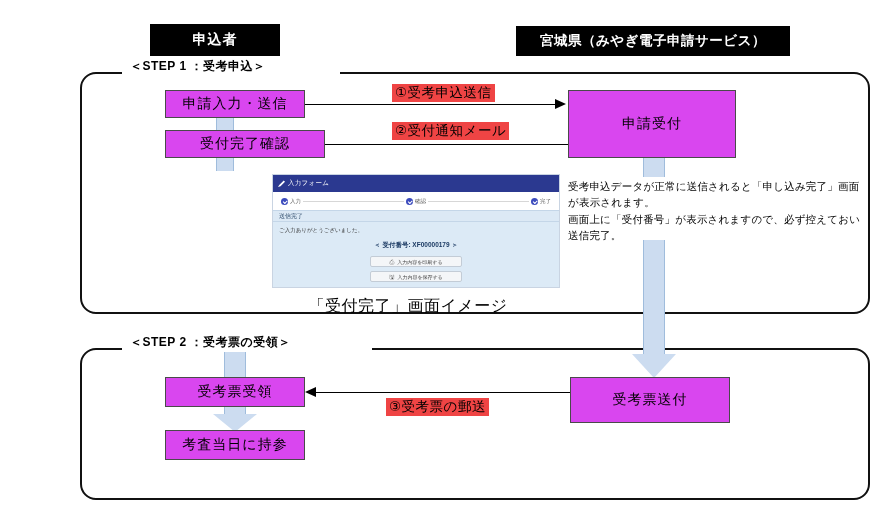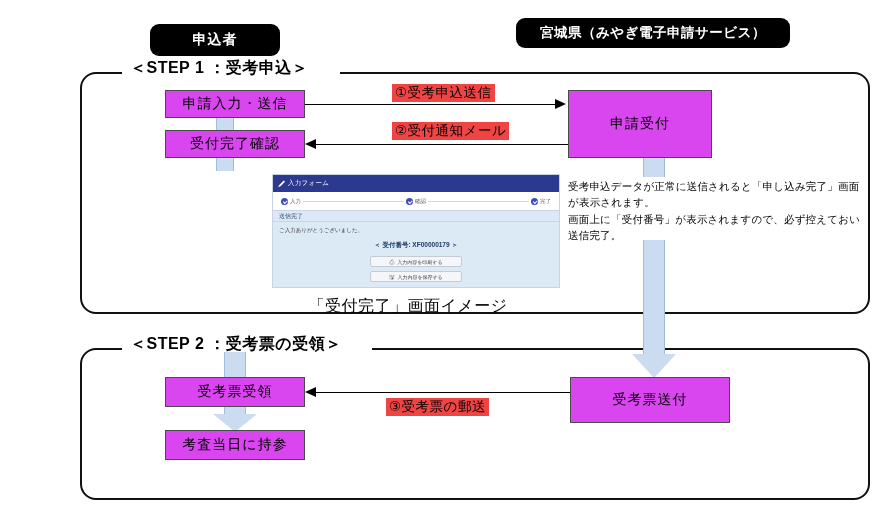--- a/index.html
+++ b/index.html
@@ -13,31 +13,31 @@
     position: relative;
     overflow: hidden;
   }
   .stage { position: absolute; left: 0; top: 0; width: 890px; height: 528px; }
 
   
   .pill {
     position: absolute;
     background: #000000;
     color: #ffffff;
-    border-radius: 9px;
+    border-radius: 0;
     text-align: center;
     font-size: 14px;
     font-weight: bold;
     letter-spacing: 1px;
     display: flex;
     align-items: center;
     justify-content: center;
   }
   #pill-applicant { left: 150px; top: 24px; width: 130px; height: 32px; }
-  #pill-prefecture { left: 516px; top: 18px; width: 274px; height: 30px; font-size: 13.5px; letter-spacing: 0.5px; }
+  #pill-prefecture { left: 516px; top: 26px; width: 274px; height: 30px; font-size: 13.5px; letter-spacing: 0.5px; }
 
   
   .step-frame {
     position: absolute;
     border: 2px solid #111111;
     border-radius: 16px;
     background: transparent;
   }
   #frame-step1 { left: 80px; top: 72px; width: 790px; height: 242px; }
   #frame-step2 { left: 80px; top: 348px; width: 790px; height: 152px; }
@@ -46,21 +46,21 @@
   .title-gap {
     position: absolute;
     background: #ffffff;
     height: 12px;
   }
   #gap-step1 { left: 122px; top: 66px; width: 218px; }
   #gap-step2 { left: 122px; top: 342px; width: 250px; }
 
   .step-title {
     position: absolute;
-    font-size: 16px;
+    font-size: 12px;
     font-weight: bold;
     white-space: nowrap;
     letter-spacing: 0.5px;
     background: #ffffff;
     padding: 0 4px;
   }
   #title-step1 { left: 126px; top: 58px; }
   #title-step2 { left: 126px; top: 334px; }
 
   
@@ -69,22 +69,22 @@
     background: #d946ef;
     border: 1.5px solid #4a4a4a;
     display: flex;
     align-items: center;
     justify-content: center;
     font-size: 14px;
     letter-spacing: 1px;
     z-index: 5;
   }
   #box-apply-input   { left: 165px; top: 90px;  width: 140px; height: 28px; }
-  #box-confirm-done  { left: 165px; top: 130px; width: 140px; height: 28px; }
-  #box-reception     { left: 568px; top: 90px;  width: 144px; height: 68px; }
+  #box-confirm-done  { left: 165px; top: 130px; width: 160px; height: 28px; }
+  #box-reception     { left: 568px; top: 90px;  width: 168px; height: 68px; }
   #box-ticket-recv   { left: 165px; top: 377px; width: 140px; height: 30px; }
   #box-bring-on-day  { left: 165px; top: 430px; width: 140px; height: 30px; }
   #box-ticket-send   { left: 570px; top: 377px; width: 160px; height: 46px; }
 
   
   .h-line {
     position: absolute;
     height: 0;
     border-top: 1.6px solid #000000;
     z-index: 4;

